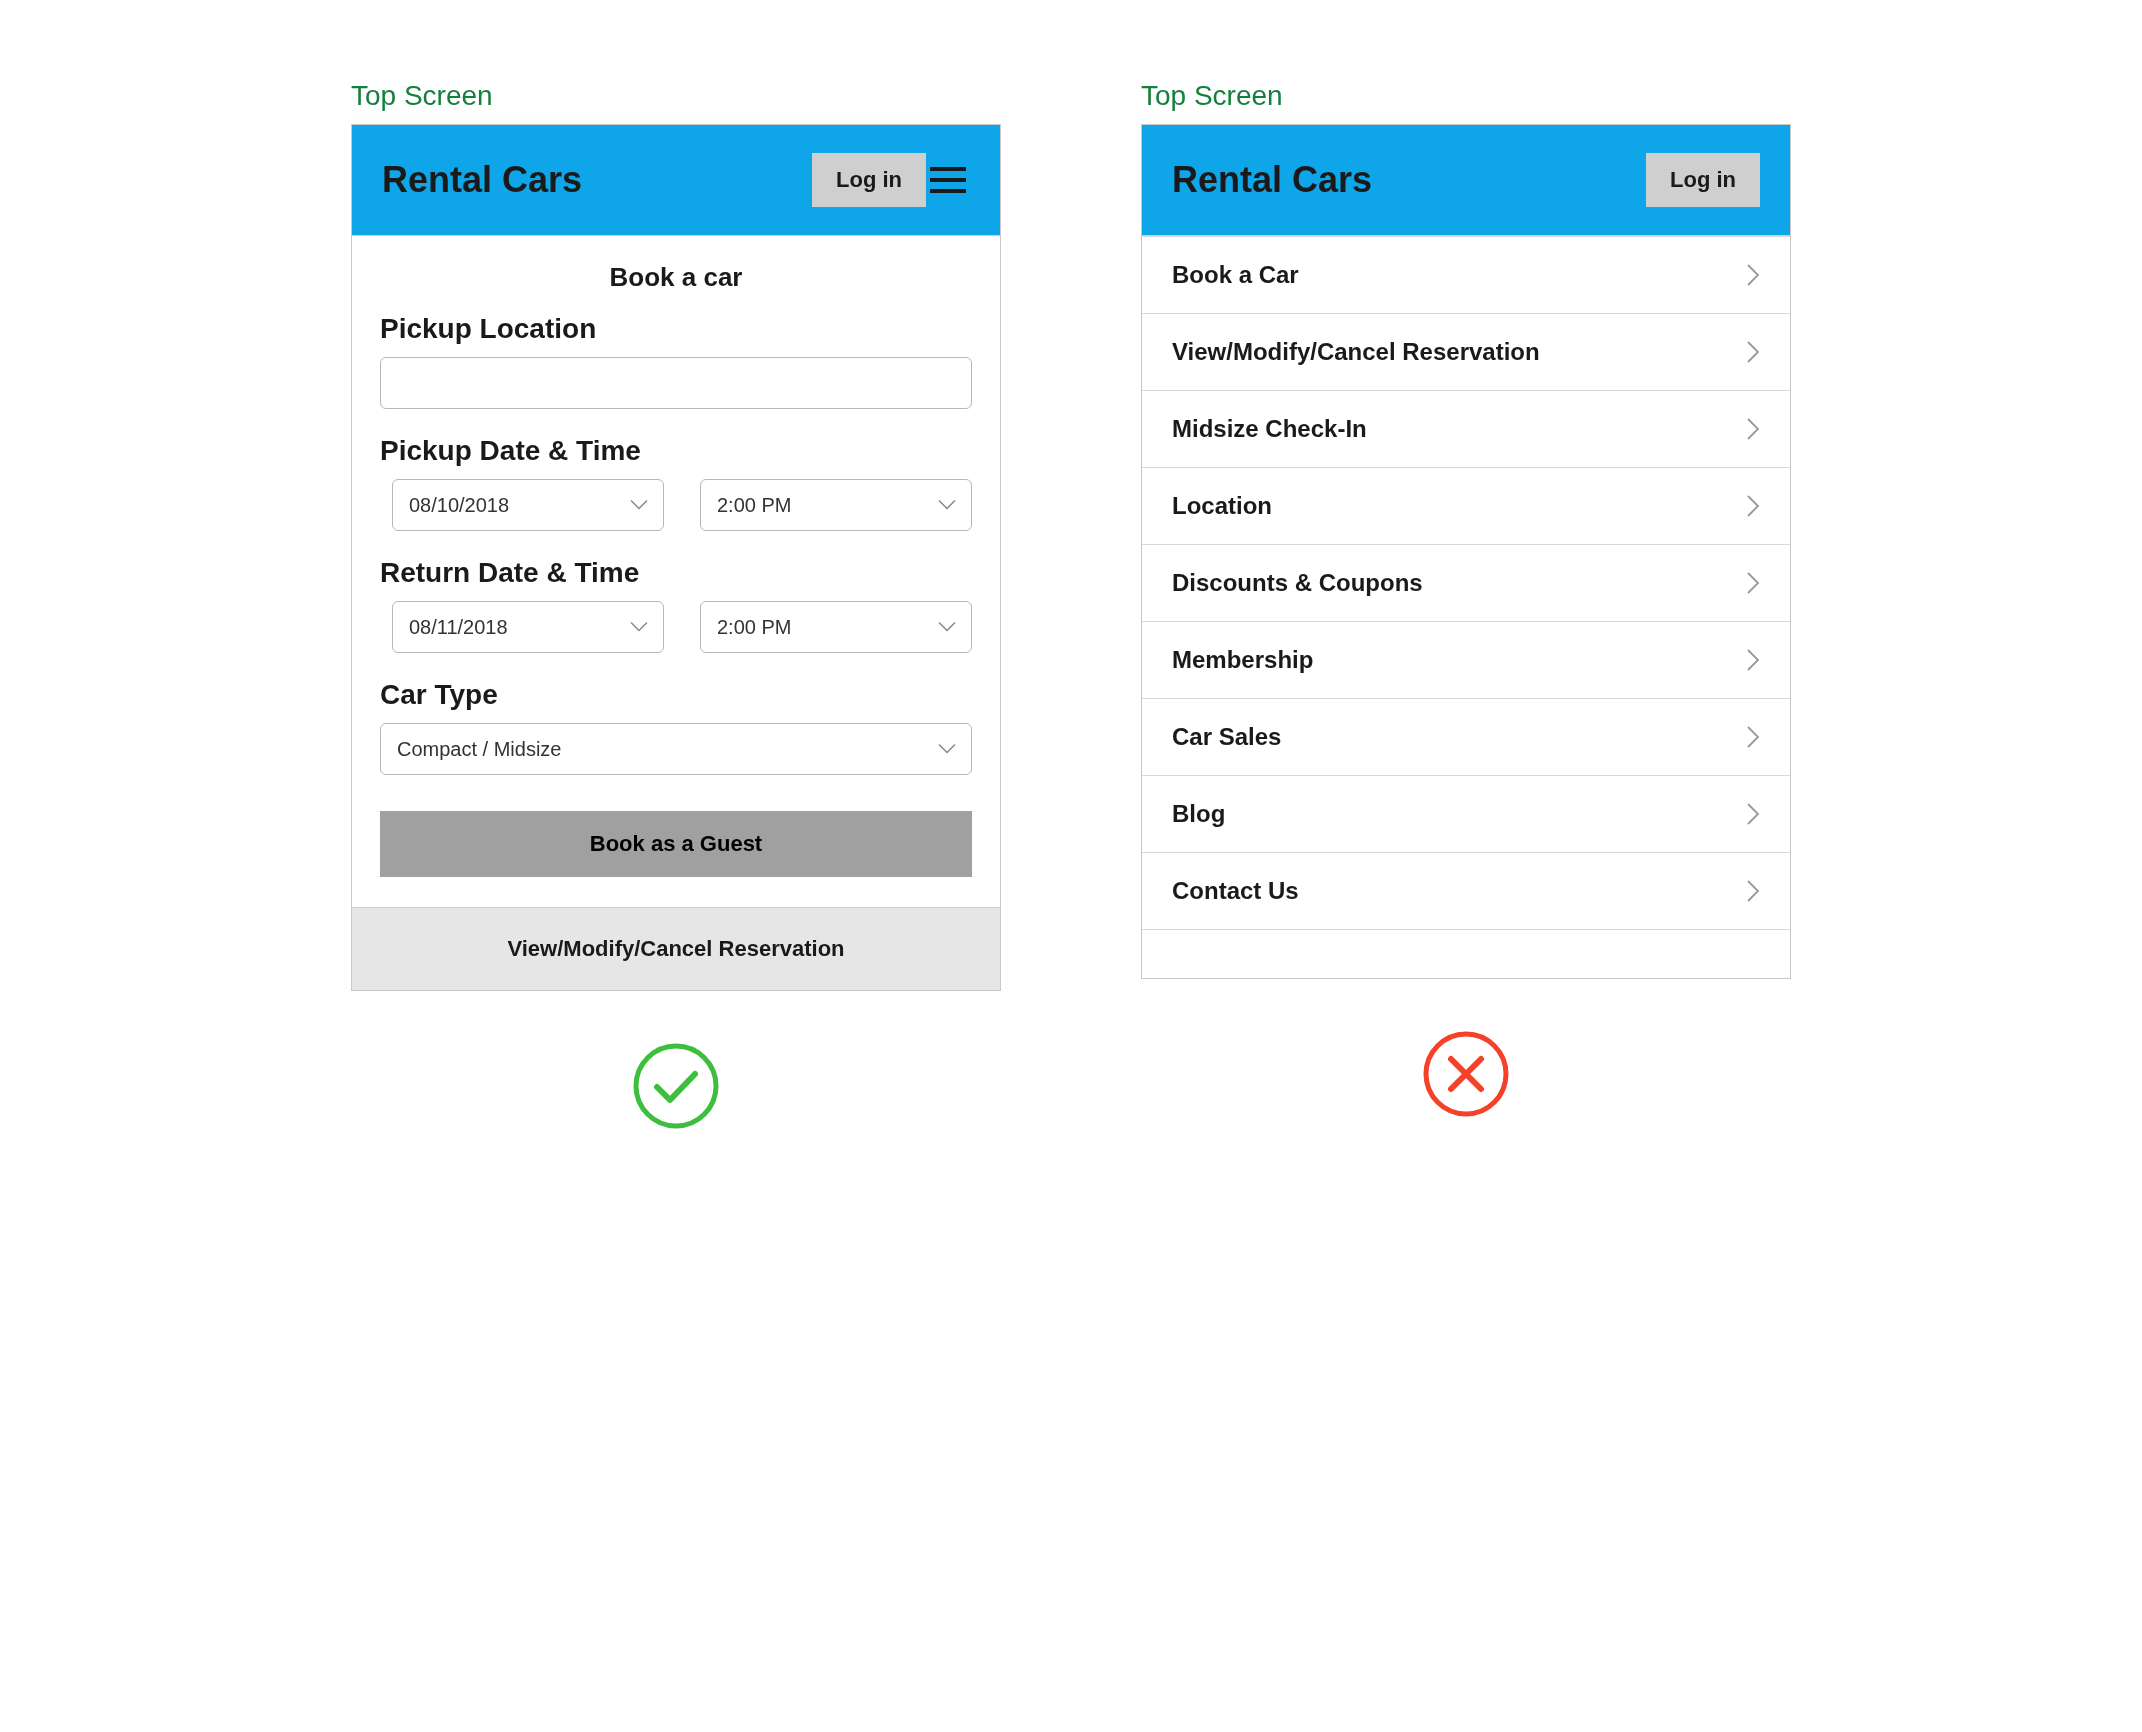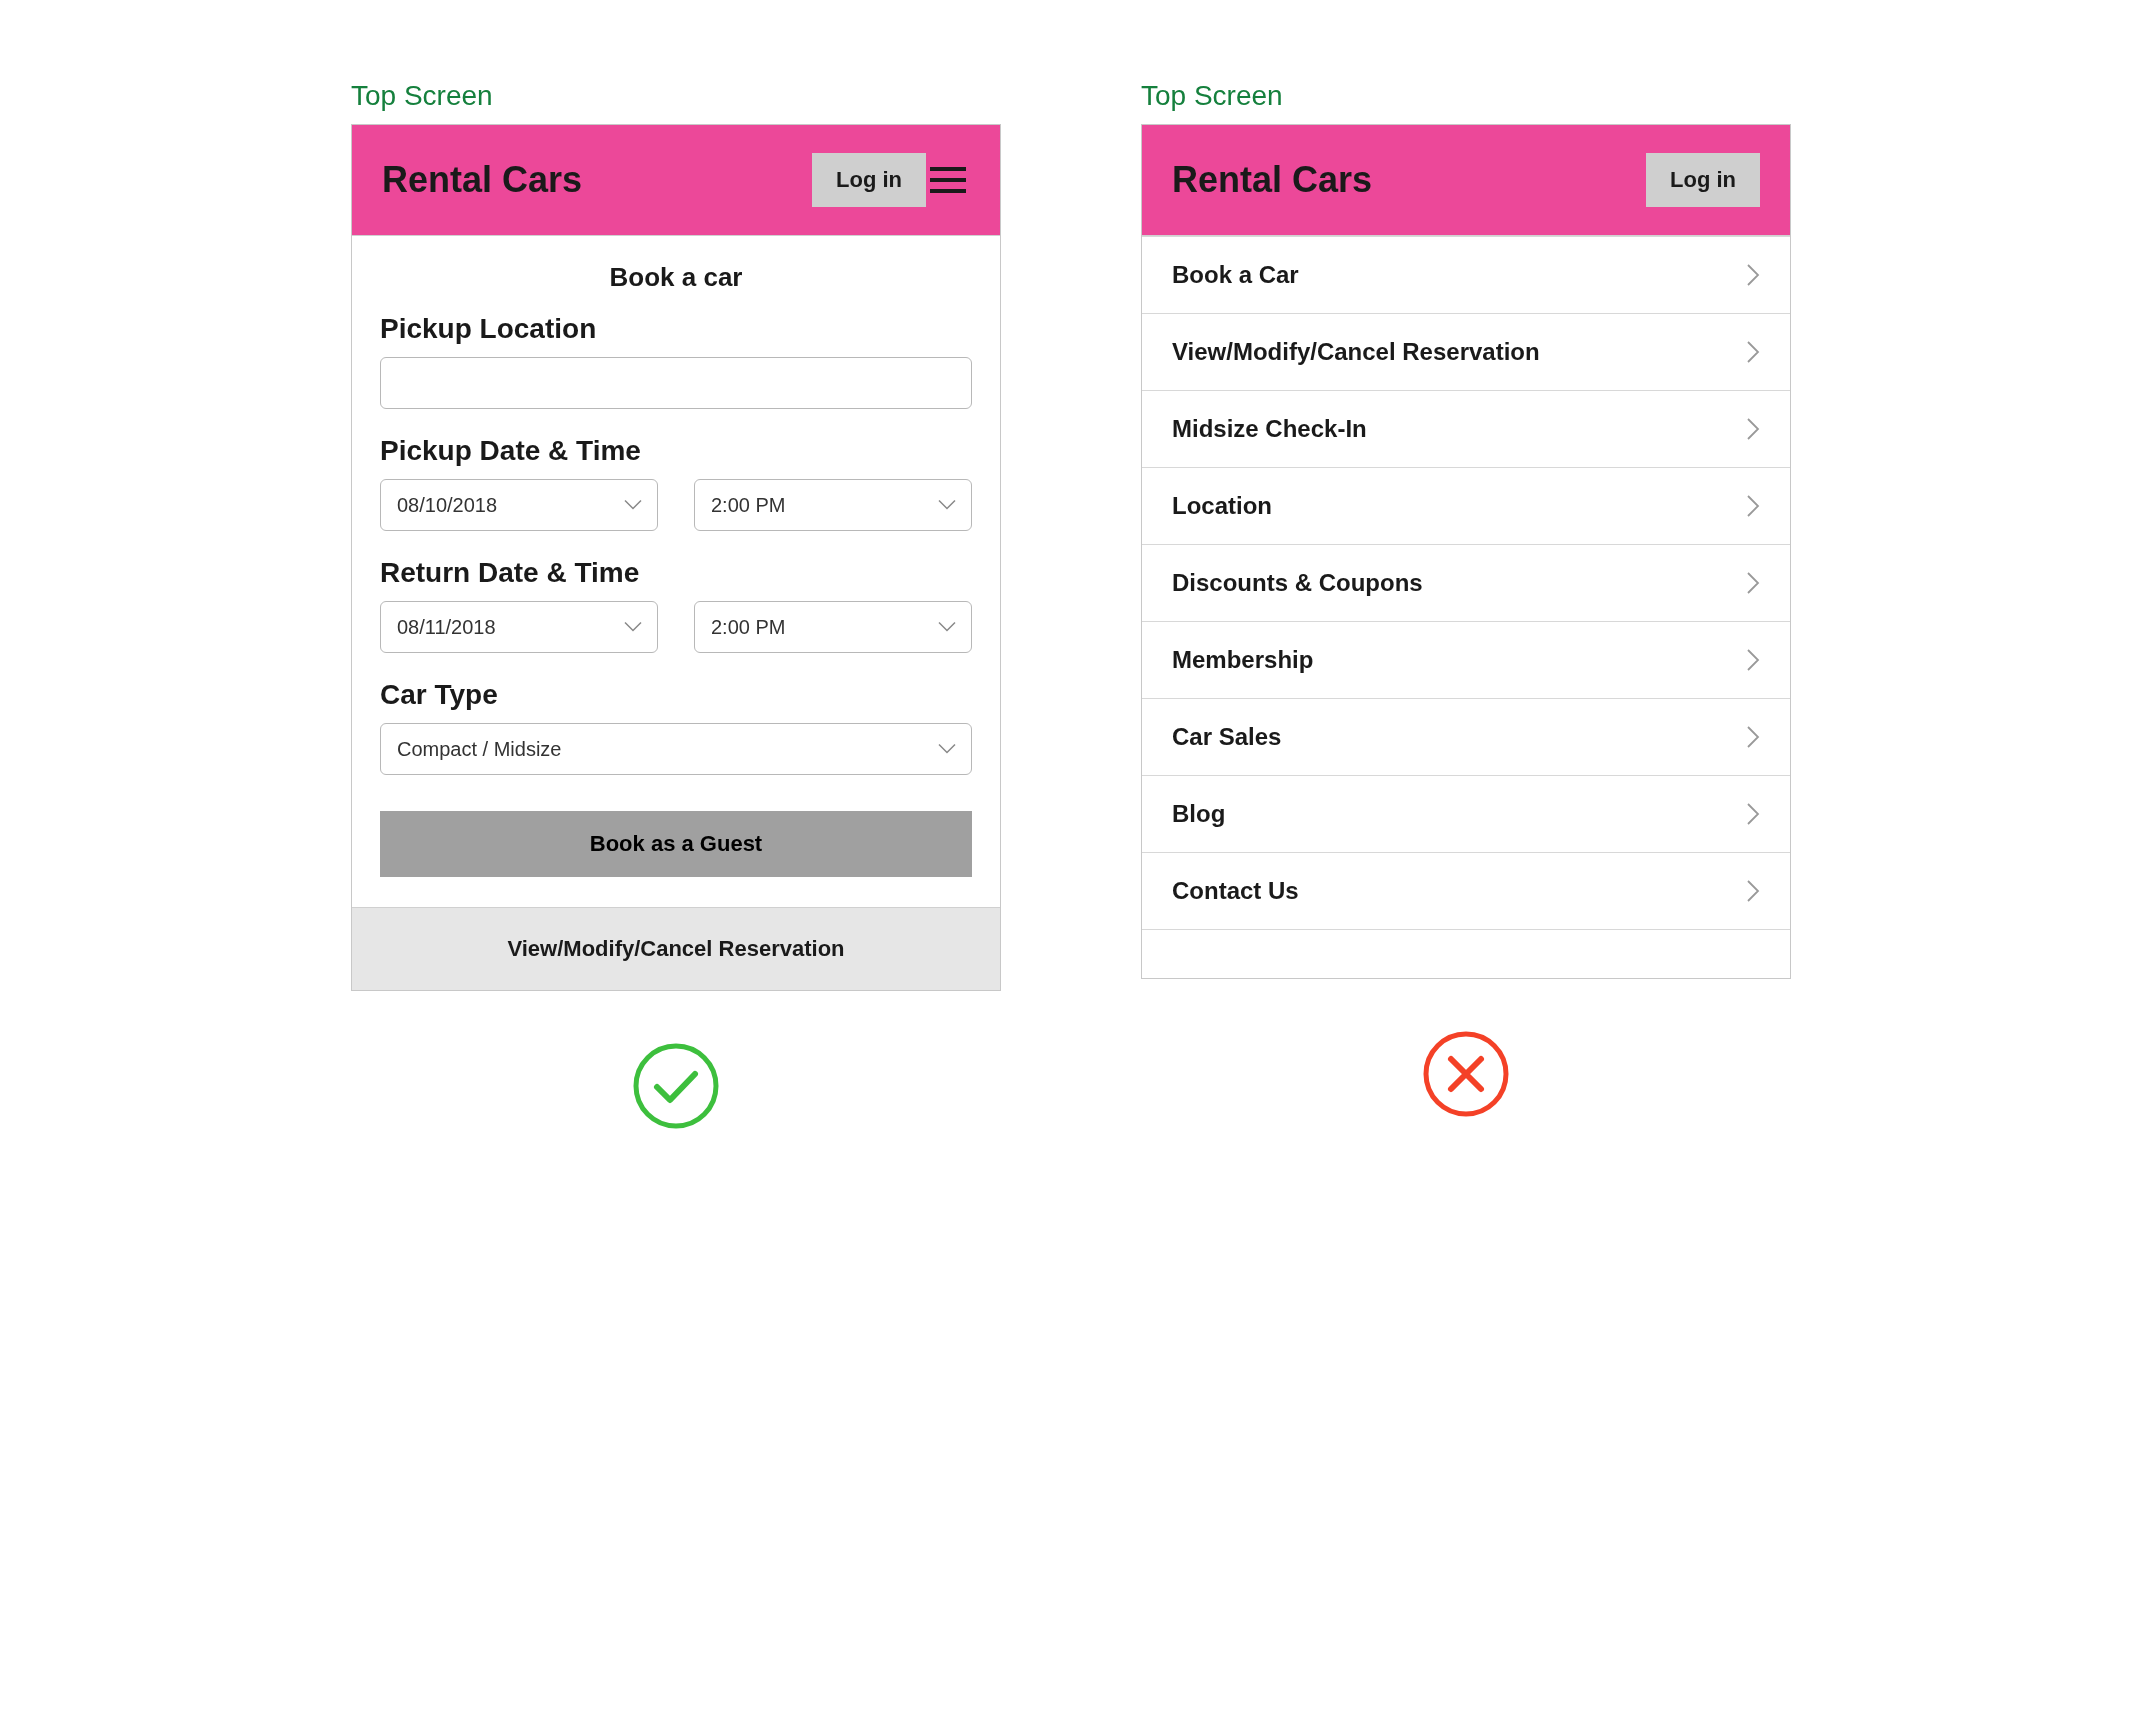--- a/index.html
+++ b/index.html
@@ -27,21 +27,21 @@
       font-weight: 400;
       margin-bottom: 12px;
       align-self: flex-start;
     }
     .phone {
       width: 650px;
       border: 1px solid #c8c8c8;
       background: #fff;
     }
     .header {
-      background: #ec4899;
+      background: #0ea5e9;
       padding: 28px 30px;
       display: flex;
       align-items: center;
       justify-content: space-between;
       border-bottom: 1px solid #d0d0d0;
     }
     .header-title {
       font-size: 36px;
       font-weight: 700;
       color: #1a1a1a;
@@ -98,20 +98,21 @@
       border: 1px solid #b8b8b8;
       border-radius: 6px;
       padding: 0 16px;
       font-size: 20px;
       color: #333;
       background: #fff;
     }
     .row {
       display: flex;
       gap: 36px;
+      margin-left: 12px;
     }
     .row .select-wrapper {
       flex: 1;
     }
     .select-wrapper {
       position: relative;
       width: 100%;
     }
     .select-input {
       width: 100%;

